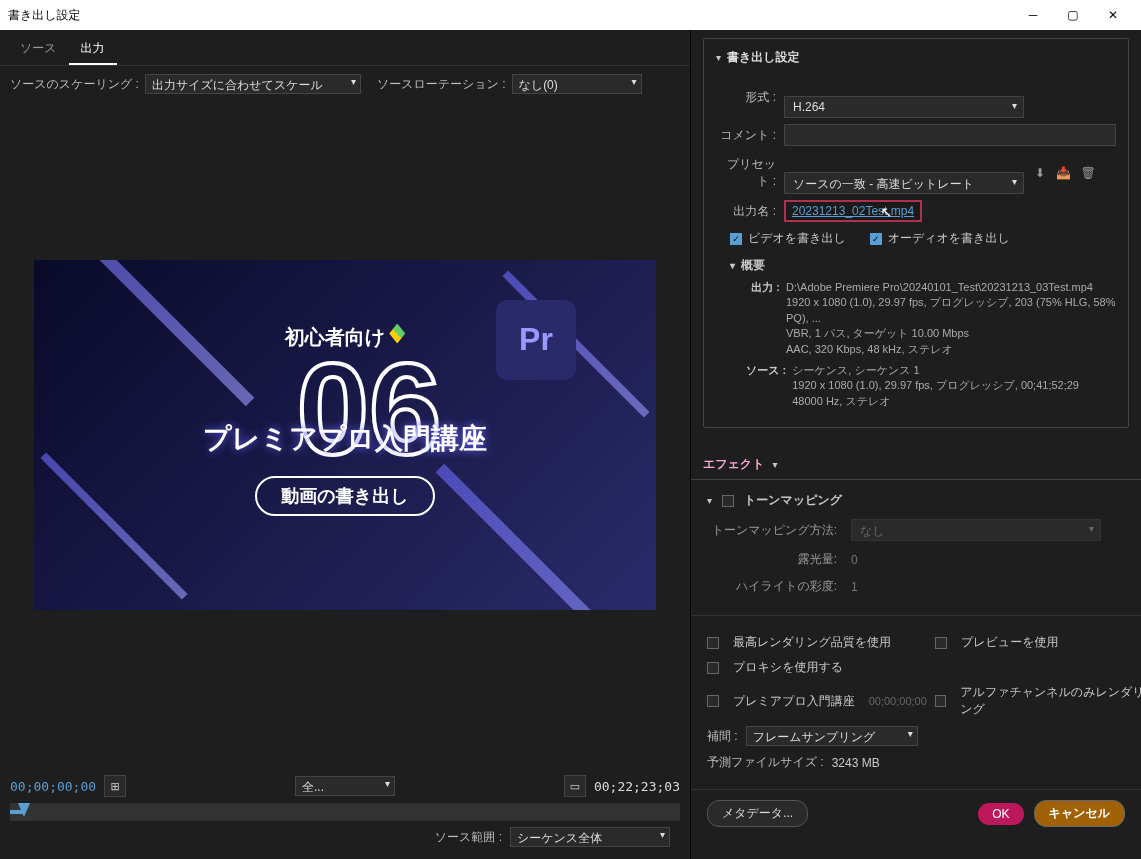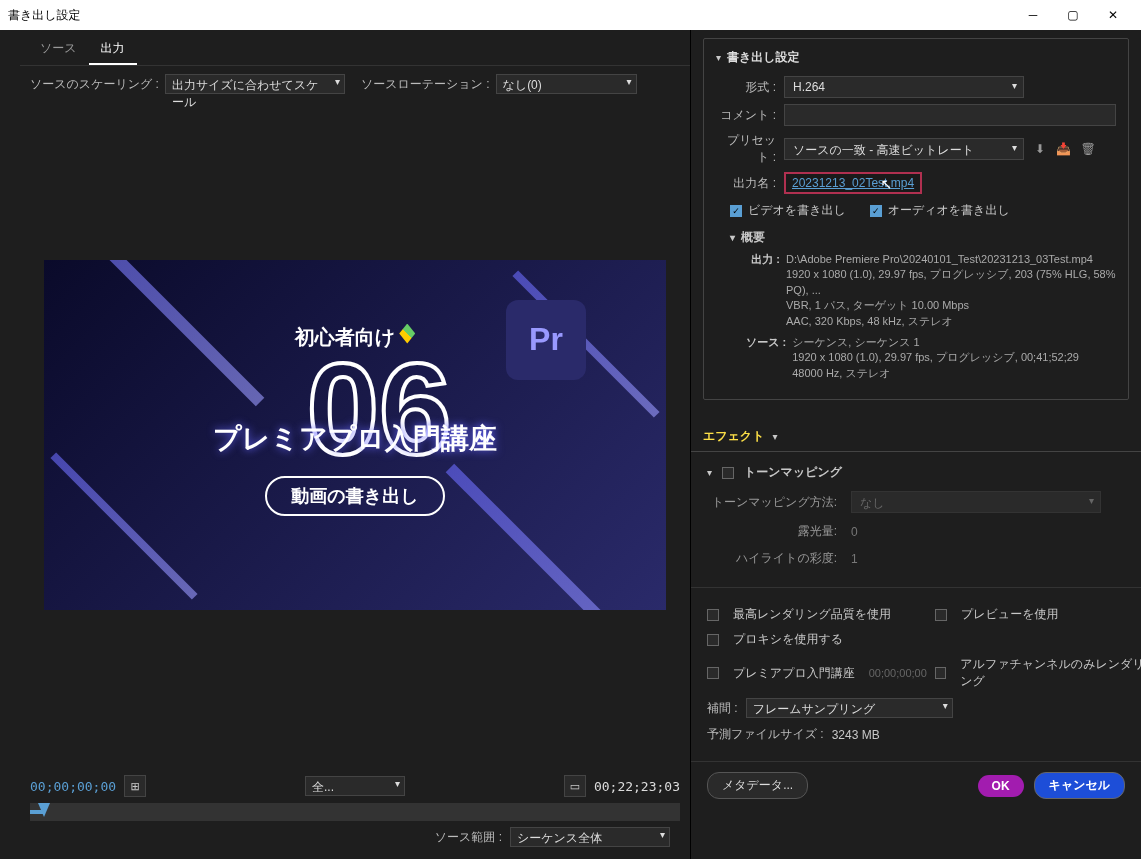--- a/index.html
+++ b/index.html
@@ -1,21 +1,21 @@
 <!DOCTYPE html>
 <html><head>
 <meta charset="utf-8">
 <style>
 * { margin: 0; padding: 0; box-sizing: border-box; font-family: "Segoe UI", Meiryo, sans-serif; }
 body { background: #1e1e1e; color: #c8c8c8; font-size: 12px; width: 1141px; height: 859px; overflow: hidden; }
 .titlebar { height: 30px; background: #fff; display: flex; align-items: center; padding: 0 8px; color: #000; font-size: 12px; }
 .titlebar .title { flex: 1; }
 .titlebar .win-btn { width: 40px; height: 30px; display: flex; align-items: center; justify-content: center; cursor: pointer; }
 .main { display: flex; height: calc(100% - 30px); background: #1e1e1e; }
-.left { flex: 1; display: flex; flex-direction: column; border-right: 1px solid #000; padding-left: 20px; }
+.left { flex: 1; display: flex; flex-direction: column; border-right: 1px solid #000; }
 .right { width: 450px; display: flex; flex-direction: column; overflow-y: auto; }
 .tabs { display: flex; padding: 4px 8px 0; border-bottom: 1px solid #333; }
 .tab { padding: 6px 12px; cursor: pointer; color: #999; }
 .tab.active { color: #fff; border-bottom: 2px solid #fff; }
 .controls-row { display: flex; align-items: center; gap: 6px; padding: 8px 10px; }
 .label { color: #bbb; font-size: 12px; }
 .select { background: #2a2a2a; border: 1px solid #444; color: #ddd; padding: 2px 20px 2px 6px; height: 20px; position: relative; cursor: pointer; min-width: 100px; }
 .select::after { content: "▾"; position: absolute; right: 4px; top: 1px; font-size: 10px; }
 .preview-area { flex: 1; display: flex; align-items: center; justify-content: center; padding: 10px; }
 .preview { width: 622px; height: 350px; background: linear-gradient(135deg, #0a0a2a 0%, #1a1a4a 50%, #2a2a6a 100%); position: relative; overflow: hidden; display: flex; flex-direction: column; align-items: center; justify-content: center; }
@@ -39,52 +39,52 @@
 .scrub .played { position: absolute; left: 0; top: 7px; height: 4px; width: 2%; background: #5a9fd4; }
 .scrub .head { position: absolute; left: 8px; top: 0; width: 12px; height: 14px; background: #5a9fd4; clip-path: polygon(0 0, 100% 0, 50% 100%); }
 .range-row { display: flex; align-items: center; justify-content: flex-end; gap: 8px; padding: 6px 10px; }
 .right-content { padding: 8px 12px; }
 .fieldset { border: 1px solid #444; border-radius: 2px; padding: 10px 12px 12px; margin-bottom: 10px; position: relative; }
 .fieldset-hdr { display: flex; align-items: center; gap: 6px; margin-bottom: 10px; }
 .chev { font-size: 10px; }
 .fieldset-title { color: #ddd; font-weight: bold; }
 .form-row { display: flex; align-items: center; gap: 8px; margin: 6px 0; }
 .form-label { width: 60px; text-align: right; color: #bbb; }
-.select-wide { flex: 1; background: #2a2a2a; border: 1px solid #444; color: #ddd; padding: 3px 22px 3px 8px; height: 22px; position: relative; cursor: pointer; }
+.select-wide { flex: 1; background: #2a2a2a; border: 1px solid #444; color: #ddd; padding: 3px 22px 3px 8px; height: 22px; position: relative; cursor: pointer; margin-top: 20px; }
 .select-wide::after { content: "▾"; position: absolute; right: 6px; top: 3px; font-size: 10px; }
 .text-input { flex: 1; background: #2a2a2a; border: 1px solid #444; color: #ddd; padding: 3px 8px; height: 22px; }
 .output-name-box { border: 2px solid #b03050; padding: 2px 6px; background: #1a1a1a; text-align: center; }
 .output-name-link { color: #5a9fd4; text-decoration: underline; cursor: pointer; font-size: 12px; }
 .icon-small { width: 16px; height: 16px; display: inline-flex; align-items: center; justify-content: center; cursor: pointer; color: #999; }
 .checkbox { width: 12px; height: 12px; background: #5a9fd4; border: 1px solid #5a9fd4; display: inline-flex; align-items: center; justify-content: center; font-size: 9px; color: #000; }
 .checkbox.empty { background: #2a2a2a; border: 1px solid #666; }
 .check-row { display: flex; align-items: center; gap: 6px; margin: 8px 0 4px 14px; }
 .summary { margin: 10px 0 0 14px; }
 .summary-hdr { display: flex; align-items: center; gap: 6px; font-weight: bold; margin-bottom: 6px; }
 .summary-block { display: flex; gap: 6px; margin: 4px 0 6px 16px; font-size: 11px; }
 .summary-label { font-weight: bold; min-width: 34px; text-align: right; }
 .summary-text { color: #aaa; line-height: 1.4; }
 .section-hdr-underline { display: flex; align-items: center; gap: 8px; padding: 6px 12px; border-bottom: 1px solid #444; margin: 4px 0 8px; }
-.section-hdr-underline .title { font-weight: bold; color: #fde047; }
+.section-hdr-underline .title { font-weight: bold; color: #f9a8d4; }
 .tone-section { padding: 4px 16px 10px; }
 .tone-hdr { display: flex; align-items: center; gap: 10px; margin-bottom: 10px; }
 .tone-row { display: flex; align-items: center; margin: 10px 0; }
 .tone-label { width: 130px; text-align: right; color: #999; font-size: 12px; margin-right: 14px; }
 .tone-val { color: #777; }
 .select-dim { flex: 1; background: #2a2a2a; border: 1px solid #333; color: #666; padding: 3px 22px 3px 8px; height: 22px; position: relative; max-width: 250px; }
 .select-dim::after { content: "▾"; position: absolute; right: 6px; top: 3px; font-size: 10px; }
 .bottom-opts { border-top: 1px solid #333; padding: 10px 16px; }
 .opt-row { display: flex; align-items: center; gap: 8px; margin: 8px 0; }
 .opt-row .opt { display: flex; align-items: center; gap: 14px; min-width: 220px; }
 .tc-dim { color: #666; font-size: 11px; }
 .footer { border-top: 1px solid #333; padding: 10px 16px; display: flex; align-items: center; gap: 10px; }
 .btn { padding: 4px 14px; border-radius: 12px; cursor: pointer; font-size: 12px; }
 .btn-metadata { background: #2a2a2a; border: 1px solid #555; color: #ddd; }
-.btn-ok { background: #a21caf; color: #fff; border: none; font-weight: bold; }
-.btn-cancel { background: #1d4ed8; border: 1px solid #666; color: #fff; font-weight: bold; }
+.btn-ok { background: #be185d; color: #fff; border: none; font-weight: normal; }
+.btn-cancel { background: #a16207; border: 1px solid #666; color: #fff; font-weight: bold; }
 .cursor { position: absolute; right: 28px; top: 2px; font-size: 14px; color: #fff; pointer-events: none; }
 </style>
 </head>
 <body>
 
 <div class="titlebar">
   <span class="title">書き出し設定</span>
   <div class="win-btn">─</div>
   <div class="win-btn">▢</div>
   <div class="win-btn">✕</div>
@@ -92,23 +92,23 @@
 
 <div class="main">
 
   <div class="left">
     <div class="tabs">
       <div class="tab">ソース</div>
       <div class="tab active">出力</div>
     </div>
     <div class="controls-row">
       <span class="label">ソースのスケーリング :</span>
-      <div class="select" style="width:180px"><span>出力サイズに合わせてスケール</span></div>
+      <div class="select" style="width:216px"><span>出力サイズに合わせてスケール</span></div>
       <span class="label" style="margin-left:10px">ソースローテーション :</span>
-      <div class="select" style="width:141px"><span>なし(0)</span></div>
+      <div class="select" style="width:130px"><span>なし(0)</span></div>
     </div>
 
     <div class="preview-area">
       <div class="preview">
         <div class="stripe s1"></div>
           <div class="stripe s2"></div>
           <div class="stripe s3"></div>
           <div class="stripe s4"></div>
         <div class="pr-logo">Pr</div>
         <div style="margin-top:-30px"><span class="beginner">初心者向け</span><span class="leaf"></span></div>
@@ -247,21 +247,21 @@
             <span>プレミアプロ入門講座</span> 
             <span class="tc-dim">00;00;00;00</span>
           </div>
         <div class="opt">
             <span class="checkbox empty"></span>
             <span>アルファチャンネルのみレンダリング</span>
           </div>
       </div>
       <div class="opt-row">
         <span class="label">補間 :</span>
-        <div class="select" style="width:207px"><span>フレームサンプリング</span></div>
+        <div class="select" style="width:172px"><span>フレームサンプリング</span></div>
       </div>
       <div class="opt-row">
         <span class="label">予測ファイルサイズ :</span>
         <span>3243 MB</span>
       </div>
     </div>
 
     <div class="footer">
       <div class="btn btn-metadata">メタデータ...</div>
       <div style="flex:1"></div>

